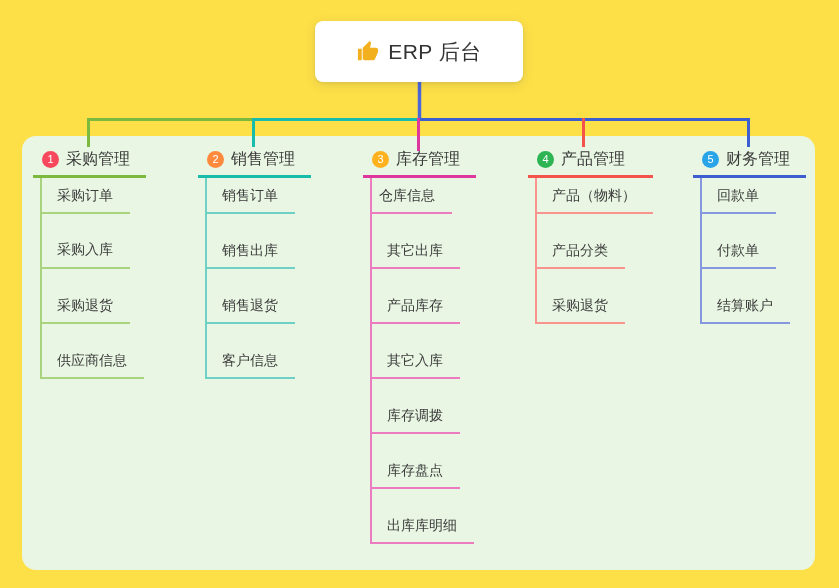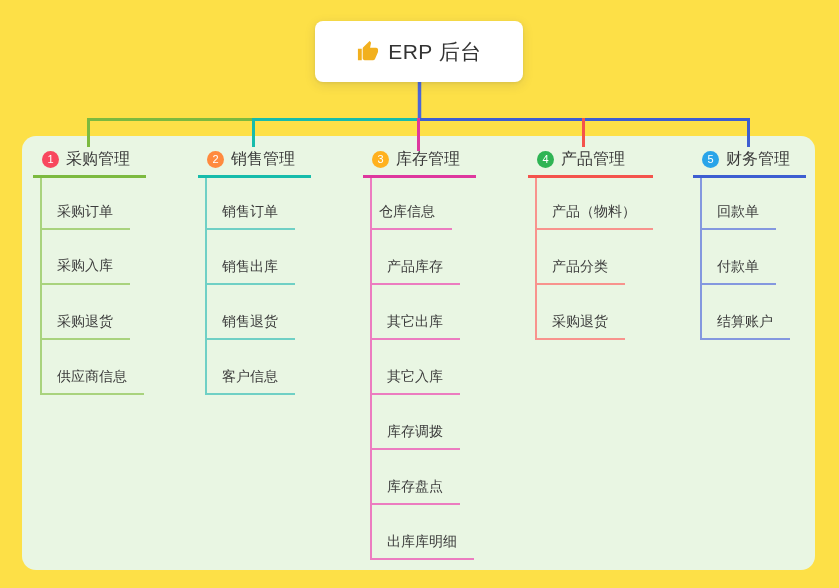--- a/index.html
+++ b/index.html
@@ -22,21 +22,21 @@
   .branch-head{box-sizing:border-box;height:28px;min-width:113px;display:flex;
                align-items:center;gap:7px;padding:0 16px 6px 9px;cursor:pointer;
                border-bottom:3px solid transparent;}
   .badge{width:17px;height:17px;border-radius:50%;flex:0 0 auto;
          display:flex;align-items:center;justify-content:center;
          color:#ffffff;font-size:11px;line-height:1;}
   .branch-label{font-size:16px;color:#3a3a3a;font-weight:500;white-space:nowrap;}
 
   .children{margin-left:7px;border-left:2px solid transparent;}
   .child-row{height:55px;display:flex;align-items:flex-end;}
-  .child-row:first-child{height:52px;}
+  .child-row:first-child{height:36px;}
   .child-label{display:inline-block;box-sizing:border-box;min-width:73px;
                border-bottom:2px solid transparent;padding:0 17px 9px 15px;
                font-size:14px;line-height:1.15;color:#3c3c3c;white-space:nowrap;cursor:pointer;}
 </style>
 </head>
 <body>
 
 <div class="canvas">
   <div class="panel" style="background: rgb(233, 246, 227);"></div>
 
@@ -103,24 +103,24 @@
       <div class="branch-col" style="left: 363px;">
         <div class="branch-head" style="border-bottom-color: rgb(222, 56, 158);">
           <span class="badge" style="background: rgb(255, 177, 30);">3</span>
           <span class="branch-label">库存管理</span>
         </div>
         <div class="children" style="border-left-color: rgb(236, 124, 192);">
           <div class="child-row">
             <span class="child-label" style="border-bottom-color: rgb(236, 124, 192); padding-left: 7px;">仓库信息</span>
           </div>
           <div class="child-row">
-            <span class="child-label" style="border-bottom-color: rgb(236, 124, 192);">产品库存</span>
+            <span class="child-label" style="border-bottom-color: rgb(236, 124, 192);">其它出库</span>
           </div>
           <div class="child-row">
-            <span class="child-label" style="border-bottom-color: rgb(236, 124, 192);">其它出库</span>
+            <span class="child-label" style="border-bottom-color: rgb(236, 124, 192);">产品库存</span>
           </div>
           <div class="child-row">
             <span class="child-label" style="border-bottom-color: rgb(236, 124, 192);">其它入库</span>
           </div>
           <div class="child-row">
             <span class="child-label" style="border-bottom-color: rgb(236, 124, 192);">库存调拨</span>
           </div>
           <div class="child-row">
             <span class="child-label" style="border-bottom-color: rgb(236, 124, 192);">库存盘点</span>
           </div>

